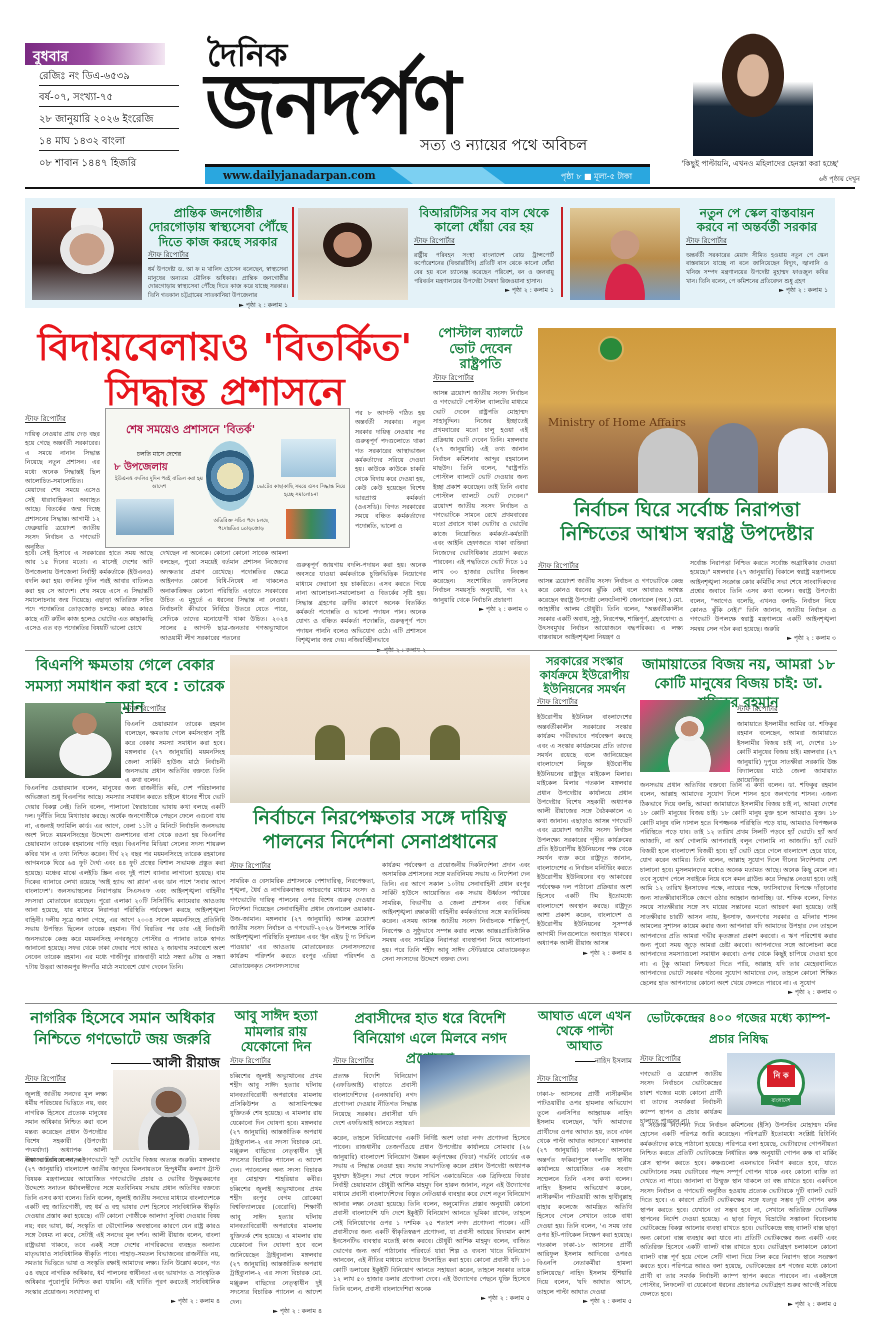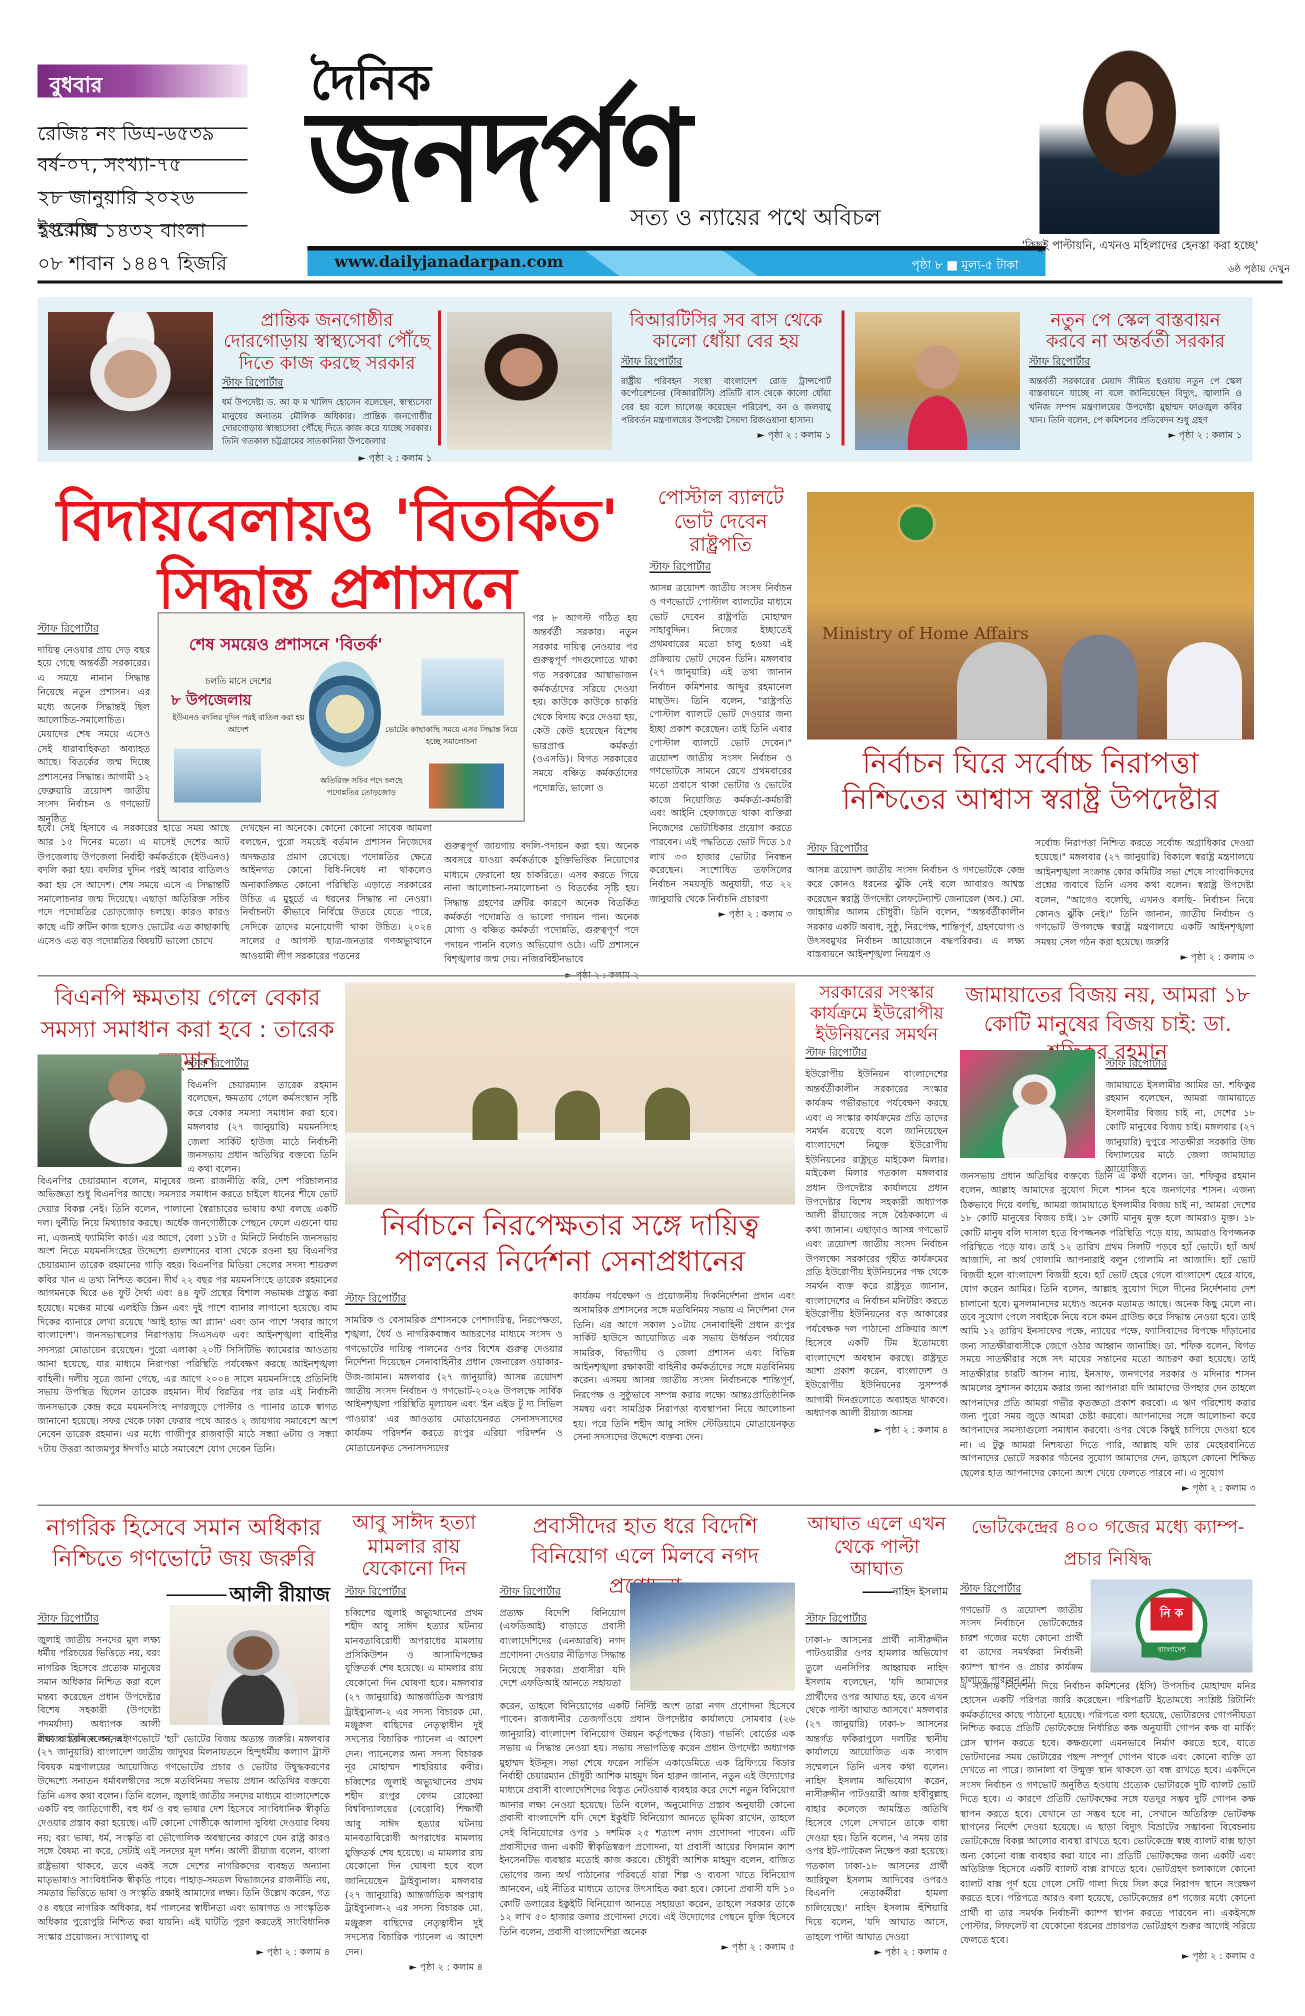--- a/index.html
+++ b/index.html
@@ -1,30 +1,30 @@
 <!DOCTYPE html>
 <html><head>
 <meta charset="utf-8">
 <style>
 *{box-sizing:border-box;margin:0;padding:0}
 body{width:870px;height:1344px;background:#fff;font-family:"DejaVu Sans",sans-serif;color:#111;position:relative;overflow:hidden}
 .abs{position:absolute}
 .t{font-size:6.2px;line-height:9.4px;text-align:justify;color:#222}
 .by{font-size:7px;color:#222;text-decoration:underline;margin-bottom:4px;display:block}
 .cont{font-size:6.2px;color:#222;text-align:right}
-.hd{font-family:"DejaVu Sans",sans-serif;font-weight:normal;text-align:center;color:#b91c1c;line-height:1.2}
+.hd{font-family:"DejaVu Sans",sans-serif;font-weight:bold;text-align:center;color:#15803d;line-height:1.2}
 .photo{position:absolute;overflow:hidden}
 
 
 #dayBox{left:25px;top:43px;width:140px;height:22px;background:linear-gradient(90deg,#7a2a82 0%,#9b4aa0 45%,#f3e6f2 100%);color:#fff;font-weight:bold;font-size:14px;padding:2px 8px}
-.meta-row{left:25px;width:140px;height:21px;font-size:13px;color:#111;border-bottom:1px solid #222;padding-top:14px}
+.meta-row{left:39px;width:140px;height:21px;font-size:10px;color:#111;border-bottom:1px solid #222;padding-top:3px}
 #logo-small{left:207px;top:30px;font-size:32px;font-weight:bold;color:#111}
 #logo-big{left:205px;top:65px;font-size:80px;font-weight:900;color:#111;letter-spacing:-2px;line-height:80px;transform:scaleY(1.05)}
 #tagline{left:420px;top:133px;font-size:15px;color:#111}
-#mastBar{left:205px;top:164px;width:492px;height:20px;border-top:3px solid #111;background:#2aa7df}
+#mastBar{left:205px;top:164px;width:445px;height:20px;border-top:3px solid #111;background:#2aa7df}
 #mastBar .stripe{position:absolute;left:185px;top:0;width:115px;height:17px;background:#7cd0f2;clip-path:polygon(0 0,80% 0,100% 100%,20% 100%)}
 #site{position:absolute;left:18px;top:2px;font-family:"DejaVu Serif",serif;font-weight:bold;color:#1a1a1a;font-size:10.5px}
 #priceinfo{position:absolute;right:18px;top:3px;color:#fff;font-size:8px}
 #mastLine{left:25px;top:187px;width:830px;height:2px;background:#111}
 #celeb{left:693px;top:32px;width:120px;height:124px;background:radial-gradient(ellipse at 50% 35%,#d9b49a 0 18%,#3a2418 19% 36%,transparent 37%),linear-gradient(180deg,#fff 0%,#fff 40%,#1a2a3a 60%,#0f1a2a 100%)}
 #celebCap{left:660px;top:158px;width:200px;font-size:7.5px;color:#111;text-align:center}
 #celebPage{left:760px;top:174px;width:100px;font-size:6.5px;text-align:right}
 
 
 #strip{left:25px;top:198px;width:810px;height:110px;background:#e4f2f8}

